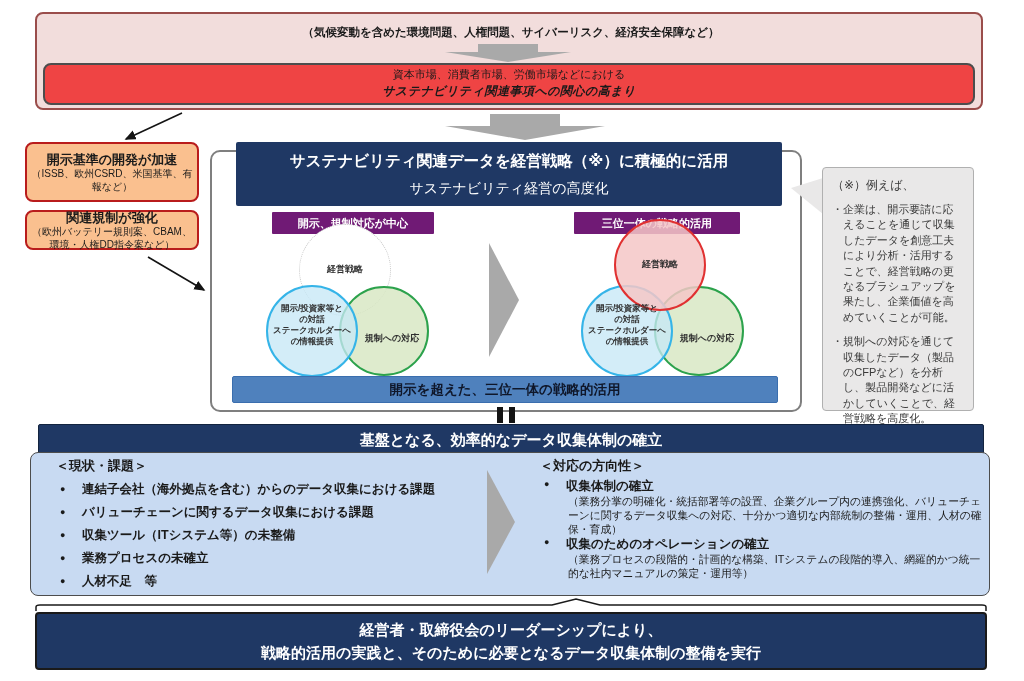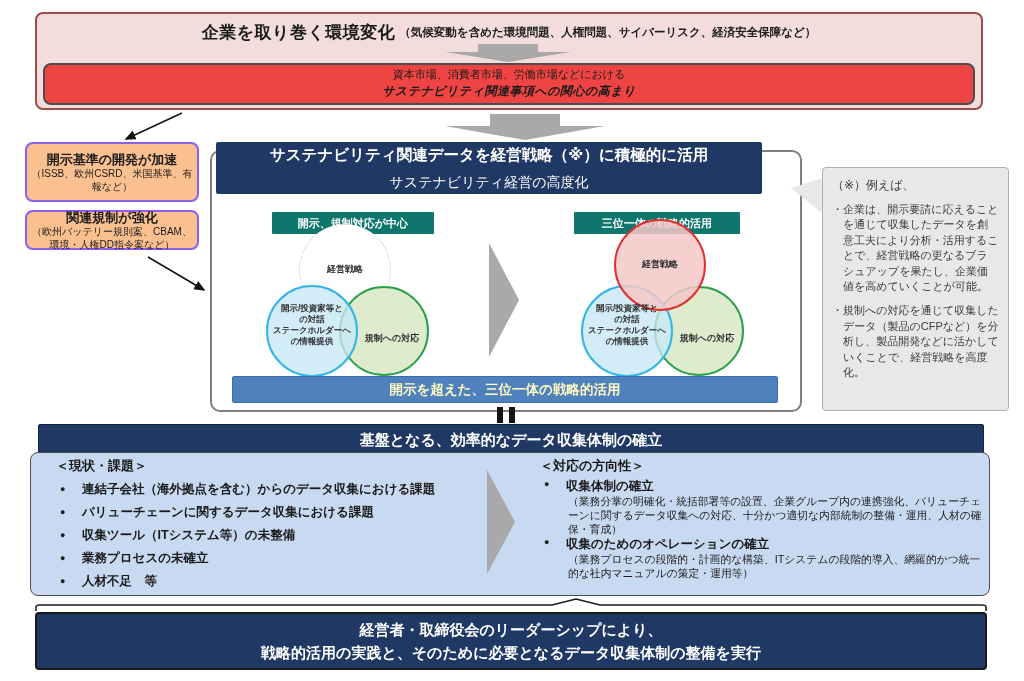--- a/index.html
+++ b/index.html
@@ -12,55 +12,55 @@
   
   .outer-pink{left:35px;top:12px;width:948px;height:98px;background:#f2dddc;border:2px solid #9a4d4b;border-radius:8px;}
   .top-title-row{left:35px;top:20px;width:948px;height:24px;}
   .top-title{font-size:17px;font-weight:bold;letter-spacing:.5px;}
   .top-title-note{font-size:11.5px;font-weight:bold;margin-left:4px;}
   .inner-pink{left:43px;top:63px;width:932px;height:42px;background:#ef4444;border:2px solid #4d4d4d;border-radius:8px;}
   .inner-line1{font-size:11px;line-height:14px;}
   .inner-line2{font-size:12px;font-weight:bold;line-height:20px;letter-spacing:.5px;font-style:italic;}
 
   
-  .orange{background:#fac08f;border:2px solid #8b5cf6;border-radius:8px;padding:4px 4px;}
+  .orange{background:#fac08f;border:2px solid #b91c1c;border-radius:8px;padding:4px 4px;}
   .orange1{left:25px;top:142px;width:174px;height:60px;}
   .orange2{left:25px;top:210px;width:174px;height:40px;}
   .orange .t{font-size:13px;font-weight:bold;line-height:17px;}
   .orange .n{font-size:10px;line-height:12.5px;}
 
   
   .center-box{left:210px;top:150px;width:592px;height:262px;background:#fff;border:2px solid #7f7f7f;border-radius:10px;}
   .navy{background:#1f3864;color:#fff;}
-  .navy-header{left:216px;top:142px;width:546px;height:52px;border-radius:2px;gap:8px;}
+  .navy-header{left:236px;top:142px;width:546px;height:64px;border-radius:2px;gap:8px;}
   .navy-header .l1{font-size:15.5px;font-weight:bold;line-height:21px;}
   .navy-header .l2{font-size:14px;line-height:19px;}
-  .diag-label{background:#0f766e;color:#fff;font-size:11px;font-weight:bold;border-radius:1px;}
+  .diag-label{background:#701a75;color:#fff;font-size:11px;font-weight:bold;border-radius:1px;}
   .lbl-left{left:272px;top:212px;width:162px;height:22px;}
   .lbl-right{left:574px;top:212px;width:166px;height:22px;}
   .circle{border-radius:50%;}
   .c-white{left:299px;top:224px;width:92px;height:92px;background:#ffffff;border:1px dotted #c9c9c9;}
   .c-green-l{left:339px;top:286px;width:90px;height:90px;background:rgba(216,231,196,0.85);border:2.5px solid #2ca24c;}
   .c-blue-l{left:266px;top:285px;width:92px;height:92px;background:rgba(198,232,246,0.78);border:2.5px solid #35b4e8;}
   .c-red{left:614px;top:219px;width:92px;height:92px;background:rgba(244,199,199,0.85);border:2.5px solid #e03131;}
   .c-blue-r{left:581px;top:285px;width:92px;height:92px;background:rgba(198,232,246,0.78);border:2.5px solid #35b4e8;}
   .c-green-r{left:654px;top:286px;width:90px;height:90px;background:rgba(216,231,196,0.85);border:2.5px solid #2ca24c;}
   .vtext{font-weight:bold;color:#2f2f2f;white-space:pre-line;}
   .t-strategy-l{left:305px;top:263px;width:80px;font-size:9px;}
   .t-disc-l{left:260px;top:303px;width:104px;font-size:8.5px;line-height:11px;}
   .t-reg-l{left:352px;top:332px;width:80px;font-size:9px;}
   .t-strategy-r{left:620px;top:258px;width:80px;font-size:9px;}
   .t-disc-r{left:575px;top:303px;width:104px;font-size:8.5px;line-height:11px;}
   .t-reg-r{left:667px;top:332px;width:80px;font-size:9px;}
   .chev{width:0;height:0;}
   .chev-center{left:489px;top:243px;border-top:57px solid transparent;border-bottom:57px solid transparent;border-left:30px solid #a9a9a9;}
-  .blue-bar{left:232px;top:376px;width:546px;height:27px;background:#4f81bd;border:1px solid #3a6eae;color:#fef9c3;font-size:13.5px;font-weight:bold;border-radius:2px;}
-
-  
-  .note-box{left:822px;top:167px;width:187px;height:244px;background:#e9e8e8;border:1px solid #b0b0b0;border-radius:4px;padding:9px 9px;color:#3a3a3a;}
+  .blue-bar{left:232px;top:376px;width:546px;height:27px;background:#4f81bd;border:1px solid #3a6eae;color:#0f172a;font-size:13.5px;font-weight:bold;border-radius:2px;}
+
+  
+  .note-box{left:822px;top:167px;width:152px;height:244px;background:#e9e8e8;border:1px solid #b0b0b0;border-radius:4px;padding:9px 9px;color:#3a3a3a;}
   .note-box .h{font-size:12px;margin-bottom:8px;}
   .note-box .b{font-size:11px;line-height:1.4;display:flex;margin-bottom:9px;}
   .note-box .b .m{width:11px;flex:none;}
   .note-tail{left:791px;top:178px;width:0;height:0;border-top:10px solid transparent;border-bottom:26px solid transparent;border-right:32px solid #e9e8e8;}
 
   
   .eqbar{width:6px;height:16px;background:#141414;top:407px;}
 
   
   .foundation-bar{left:38px;top:424px;width:946px;height:33px;border:1px solid #13243f;border-radius:2px;font-size:15px;font-weight:bold;}
@@ -84,21 +84,20 @@
 
   svg{display:block;}
 </style>
 </head>
 <body>
 
 <div class="page">
 
   <div class="abs outer-pink"></div>
   <div class="abs top-title-row center">
-    <span class="top-title">企業を取り巻く環境変化</span>
     <span class="top-title-note">（気候変動を含めた環境問題、人権問題、サイバーリスク、経済安全保障など）</span>
   </div>
 
   <svg class="abs" style="left:445px;top:44px;" width="126" height="18">
     <polygon points="33,0 93,0 93,8 126,8 63,18 0,8 33,8" fill="#a9a9a9"></polygon>
   </svg>
   <div class="abs inner-pink col">
     <div class="inner-line1">資本市場、消費者市場、労働市場などにおける</div>
     <div class="inner-line2">サステナビリティ関連事項への関心の高まり</div>
   </div>

